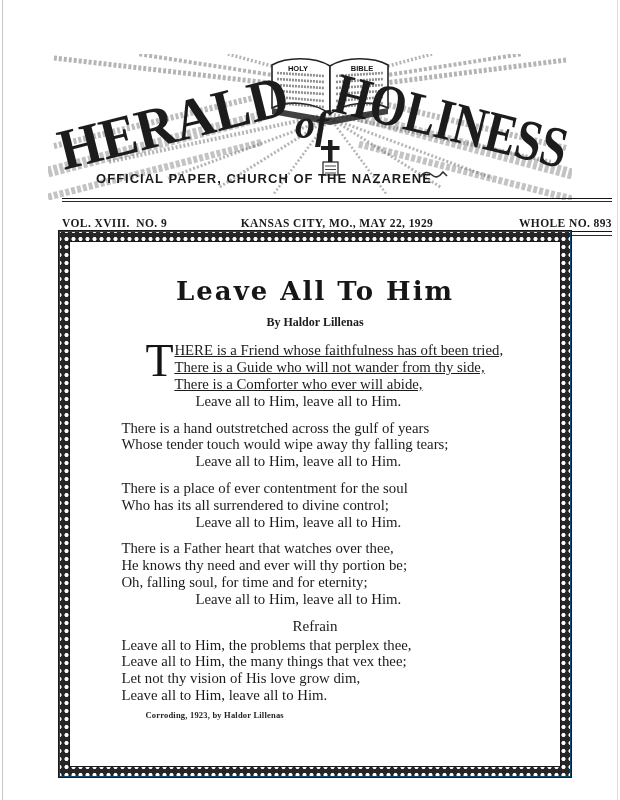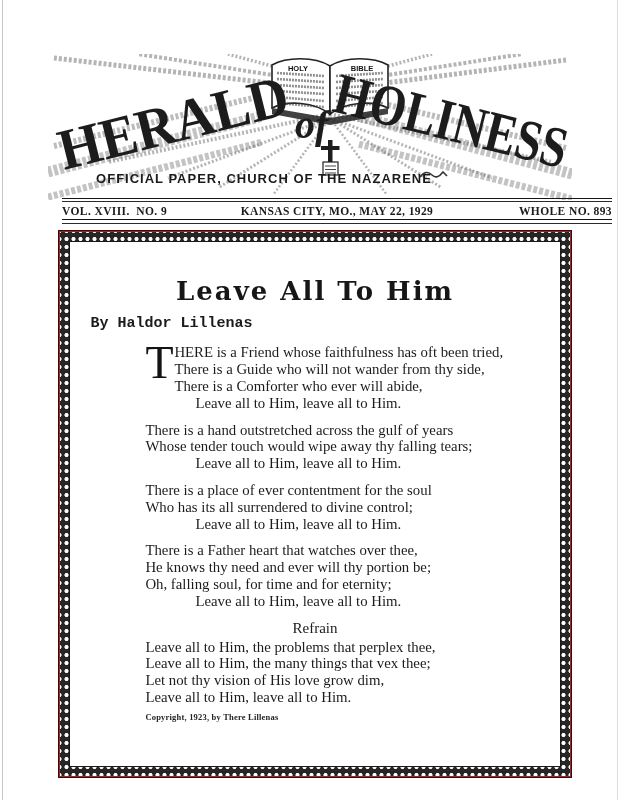--- a/index.html
+++ b/index.html
@@ -14,44 +14,44 @@
 
   
   .masthead{position:absolute;left:48px;top:54px;width:524px;height:146px;}
   .masthead svg{display:block;width:100%;height:100%;}
 
   
   .issue{position:absolute;left:62px;top:198px;width:550px;}
   .rule{height:2.4px;border-top:1.4px solid #151515;border-bottom:1.3px solid #2a2a2a;}
   .issue-row{position:relative;height:17px;display:flex;align-items:center;
     justify-content:space-between;font-size:11.5px;font-weight:bold;
-    letter-spacing:.4px;white-space:pre;}
+    letter-spacing:.4px;white-space:pre;margin-top:12px;}
   .issue-row .c{position:absolute;left:0;right:0;text-align:center;}
   .issue-row .lft,.issue-row .rgt{position:relative;z-index:1;background:transparent;}
 
   
   .frame{position:absolute;left:58px;top:230px;width:514px;height:548px;
-    box-sizing:border-box;border:1.6px solid #191919;padding:1.4px;background:#b91c1c;}
+    box-sizing:border-box;border:1.6px solid #191919;padding:1.4px;background:#0c4a6e;}
   .band{width:100%;height:100%;box-sizing:border-box;padding:9px;
     background-color:#262626;
     background-image:radial-gradient(circle,#ffffff 1.7px,rgba(255,255,255,0) 2.4px);
     background-size:7px 8px;background-position:3px 3px;}
   .inner{width:100%;height:100%;box-sizing:border-box;border:1.6px solid #191919;
     background:#ffffff;padding:30px 20px 0 20px;overflow:hidden;}
 
   
   .poem-title{text-align:center;font-family:"DejaVu Serif",serif;font-weight:bold;
     font-size:26px;letter-spacing:2px;margin:4px 0 9px;color:#161616;}
-  .byline{font-weight:bold;font-size:15px;margin-bottom:12px;font-family:Liberation Mono, monospace;}
+  .byline{text-align:center;font-weight:bold;font-size:12px;margin-bottom:12px;}
   .stanza{margin-bottom:10px;}
   .s1{position:relative;}
   .dropcap{position:absolute;left:55px;top:1px;font-size:46px;line-height:36px;
     font-family:"Liberation Serif",serif;color:#141414;}
-  .pline{font-size:14.8px;line-height:16.8px;margin-left:55px;}
-  .pline.ind{margin-left:84px;}
+  .pline{font-size:14.8px;line-height:16.8px;margin-left:31px;}
+  .pline.ind{margin-left:84px;text-decoration:underline;}
   .pline.ref{margin-left:105px;}
   .refrain-head{text-align:center;font-size:15px;margin:7px 0 2px;}
   .copyright{margin:6px 0 0 55px;font-size:8.5px;font-weight:bold;
     letter-spacing:.2px;color:#242424;font-family:"Liberation Serif",serif;}
 </style>
 </head>
 <body>
 
 <div class="scan-edge l"></div>
 <div class="scan-edge r"></div>
@@ -167,16 +167,16 @@
         <div class="pline">Oh, falling soul, for time and for eternity;</div>
         <div class="pline ref">Leave all to Him, leave all to Him.</div>
       </div>
 
       <div class="refrain-head">Refrain</div>
       <div class="pline">Leave all to Him, the problems that perplex thee,</div>
       <div class="pline">Leave all to Him, the many things that vex thee;</div>
       <div class="pline">Let not thy vision of His love grow dim,</div>
       <div class="pline">Leave all to Him, leave all to Him.</div>
 
-      <div class="copyright">Copyright, 1923, by There Lillenas</div>
+      <div class="copyright">Corroding, 1923, by Haldor Lillenas</div>
     </div>
   </div>
 </div>
 
 </body></html>

